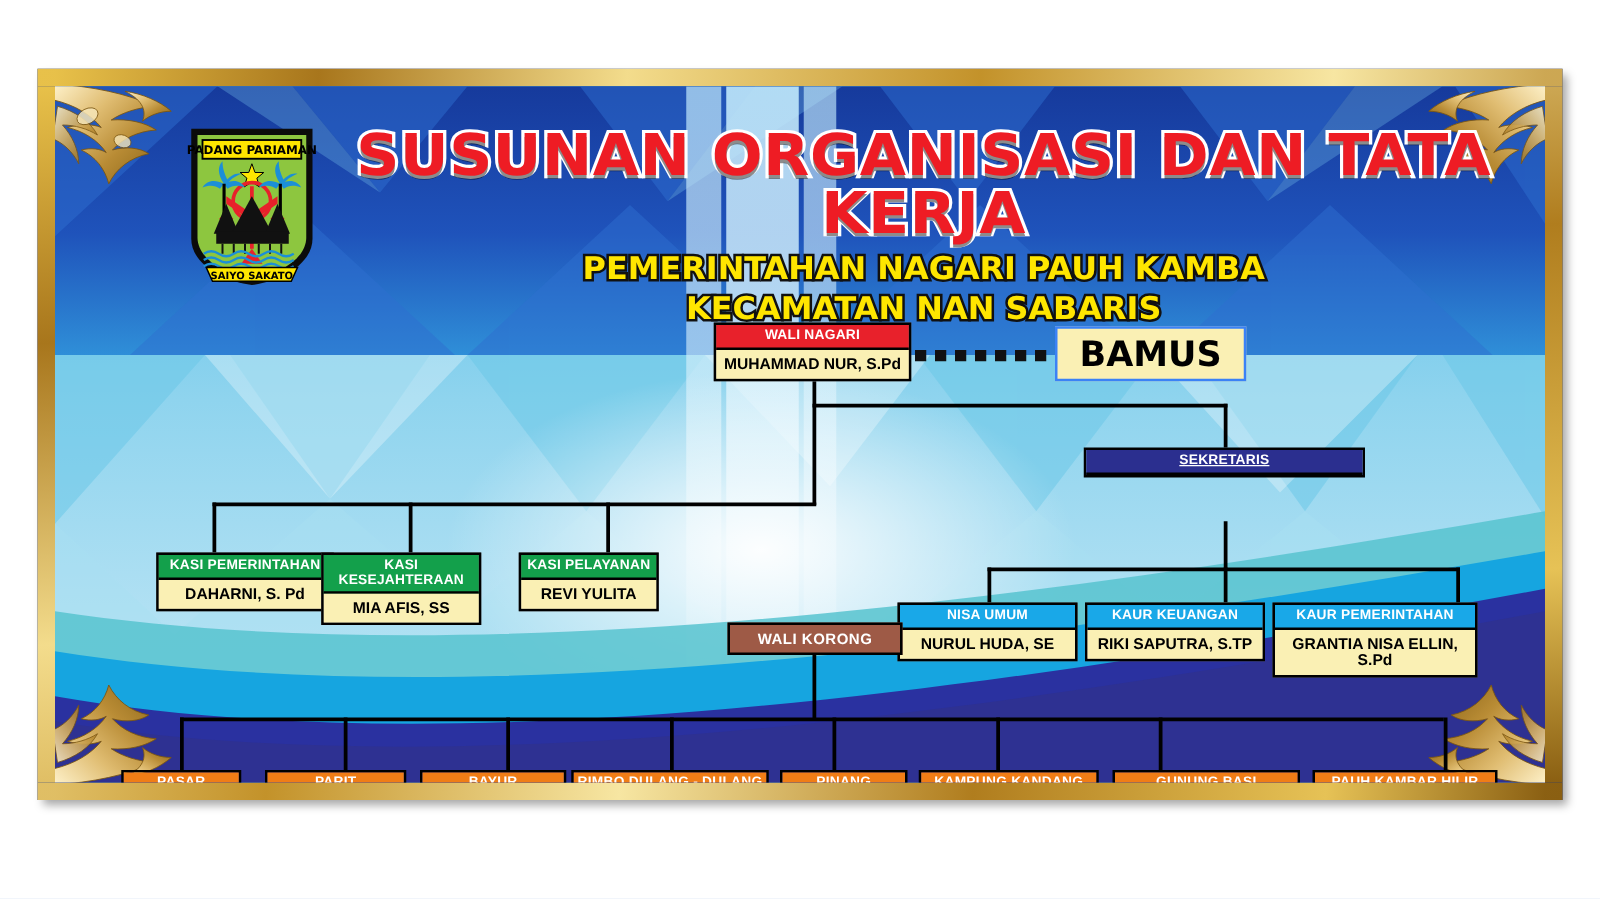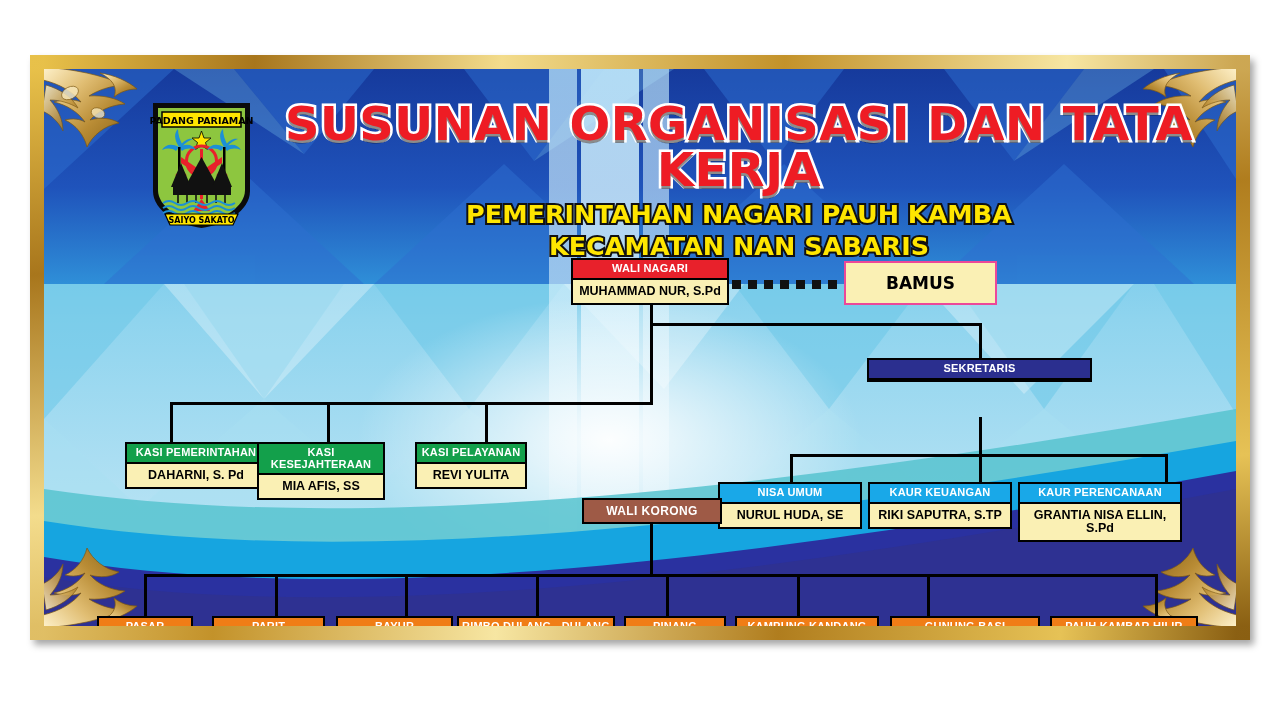--- a/index.html
+++ b/index.html
@@ -64,29 +64,29 @@
   .node .hd{
     font-size:11px;font-weight:bold;color:#fff;text-align:center;
     padding:3px 2px 3px;line-height:1.05;letter-spacing:.2px;
     border-bottom:2px solid #000;
   }
   .node .nm{
     font-size:12.5px;font-weight:bold;color:#000;text-align:center;
     padding:5px 3px;line-height:1.05;background:#FAF0B4;
   }
   .hd-red{background:#e8212b;}
-  .hd-navy{background:#2b2f8f;}
+  .hd-navy{background:#2b2f8f;text-decoration:underline;}
   .hd-green{background:#13a04b;}
   .hd-cyan{background:#19a8e8;}
   .hd-orange{background:#f07d16;}
 
   .plain{
-    position:absolute;box-sizing:border-box;border:2px solid #ec4899;background:#FAF0B4;
+    position:absolute;box-sizing:border-box;border:2px solid #3b82f6;background:#FAF0B4;
     display:flex;align-items:center;justify-content:center;
-    font-size:17px;font-weight:bold;color:#000;font-family:"DejaVu Sans",sans-serif;
+    font-size:28px;font-weight:bold;color:#000;font-family:"DejaVu Sans",sans-serif;
   }
   .bar{
     position:absolute;box-sizing:border-box;border:2px solid #000;background:#9e5a46;
     display:flex;align-items:center;justify-content:center;
     font-size:12px;font-weight:bold;color:#fff;letter-spacing:.4px;
   }
   .dots{position:absolute;display:flex;align-items:center;gap:7px;}
   .dots i{display:block;width:9px;height:9px;background:#111;}
 </style>
 </head>
@@ -335,21 +335,21 @@
 
       <div class="node" style="left:674px;top:413px;width:144px;">
         <div class="hd hd-cyan">NISA UMUM</div>
         <div class="nm">NURUL HUDA, SE</div>
       </div>
       <div class="node" style="left:824px;top:413px;width:144px;">
         <div class="hd hd-cyan">KAUR KEUANGAN</div>
         <div class="nm">RIKI SAPUTRA, S.TP</div>
       </div>
       <div class="node" style="left:974px;top:413px;width:164px;">
-        <div class="hd hd-cyan">KAUR PERENCANAAN</div>
+        <div class="hd hd-cyan">KAUR PEMERINTAHAN</div>
         <div class="nm">GRANTIA NISA ELLIN, S.Pd</div>
       </div>
 
       <div class="bar" style="left:538px;top:429px;width:140px;height:26px;">WALI KORONG</div>
 
       <div class="node" style="left:53px;top:547px;width:96px;">
         <div class="hd hd-orange">PASAR</div>
 
       </div>
       <div class="node" style="left:168px;top:547px;width:113px;">

